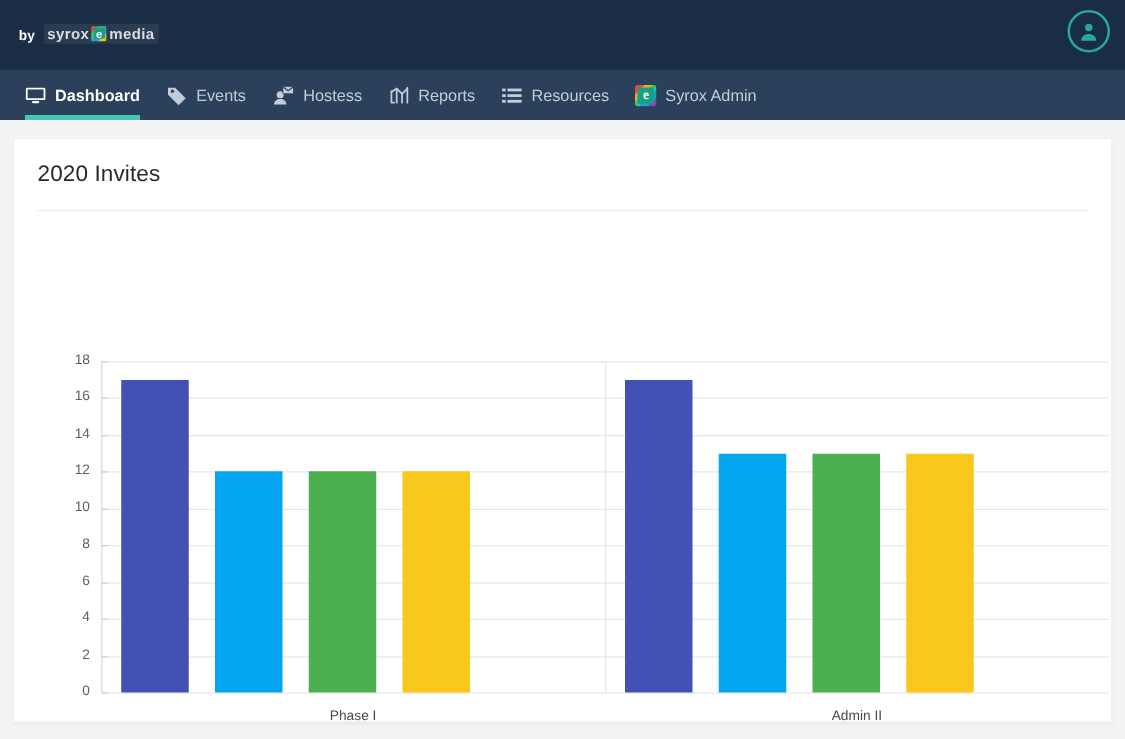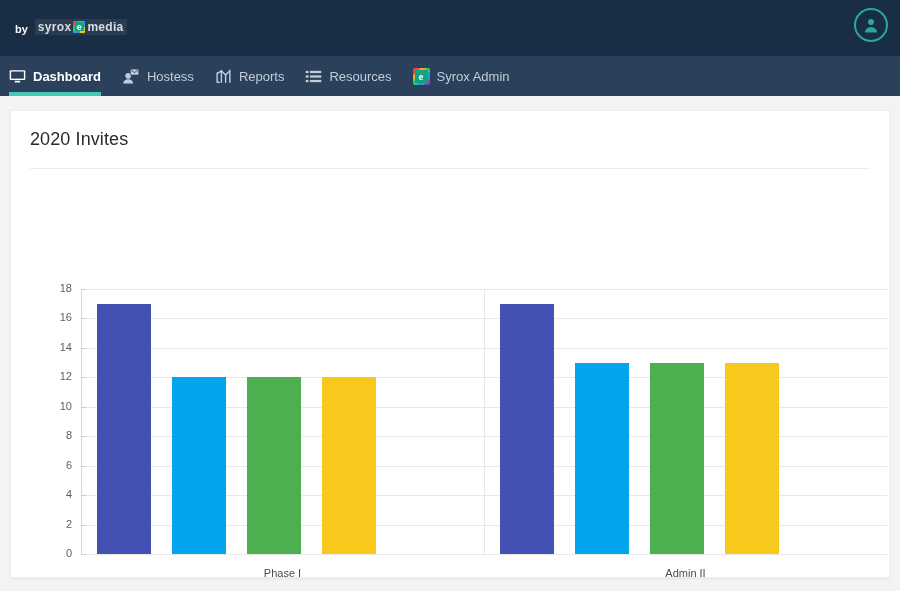--- a/index.html
+++ b/index.html
@@ -65,21 +65,21 @@
     border: 2px solid #2aa79b;
     display: flex; align-items: center; justify-content: center;
     cursor: pointer;
   }
 
   
   .navbar {
     position: absolute; left: 0; top: 56px; width: 900px; height: 40px;
     background: #2b405a;
   }
-  .navlist { display: flex; align-items: center; height: 40px; padding-left: 9px; }
+  .navlist { display: flex; align-items: center; height: 40px; padding-left: 20px; }
   .navitem {
     display: flex; align-items: center; gap: 7px;
     height: 40px; padding: 0 11px 0 0;
     margin-right: 10px;
     color: #c3cdd9; font-size: 13px;
     cursor: pointer; position: relative;
   }
   .navitem.active { color: #ffffff; font-weight: 700; }
   .navitem.active::after {
     content: ""; position: absolute; left: 0; right: 11px; bottom: 0;
@@ -184,20 +184,29 @@
       <span class="nicon">
         <svg width="17" height="17" viewBox="0 0 24 24">
             <rect x="1" y="3" width="22" height="14" rx="1.5" fill="#ffffff"></rect>
             <rect x="3" y="5" width="18" height="10" fill="#2b405a"></rect>
             <rect x="8" y="18" width="8" height="2.5" rx="1" fill="#ffffff"></rect>
           </svg>
       </span>
       <span>Dashboard</span>
     </div>
 
+    <div class="navitem">
+      <span class="nicon">
+        <svg width="17" height="17" viewBox="0 0 24 24">
+            <path d="M2 11V3h8l12 12-8 8L2 11z" fill="#c3cdd9"></path>
+            <circle cx="7" cy="7" r="1.9" fill="#2b405a"></circle>
+          </svg>
+      </span>
+      <span>Events</span>
+    </div>
 
     <div class="navitem">
       <span class="nicon">
         <svg width="18" height="17" viewBox="0 0 24 24">
           <circle cx="8" cy="11" r="4" fill="#c3cdd9"></circle>
           <path d="M1 22c0-4 3.2-6.2 7-6.2s7 2.2 7 6.2z" fill="#c3cdd9"></path>
           <rect x="11" y="1.5" width="12" height="8.5" rx="0.8" fill="#c3cdd9" stroke="#2b405a" stroke-width="1"></rect>
           <path d="M11.5 2.3l5.5 4.2 5.5-4.2" fill="none" stroke="#2b405a" stroke-width="1.2"></path>
         </svg>
       </span>

